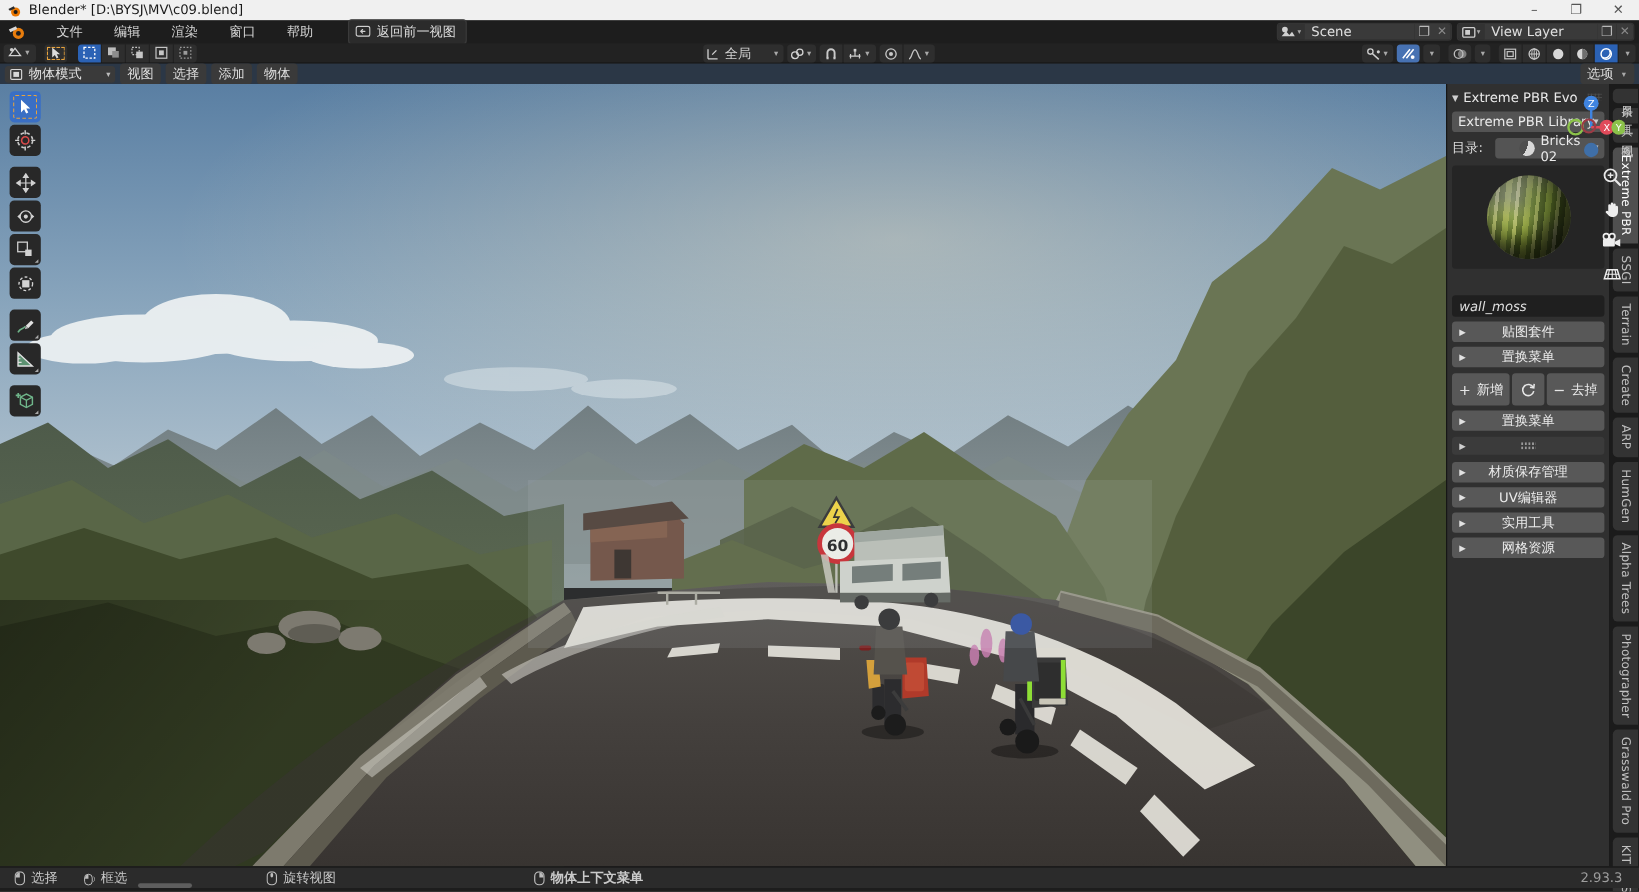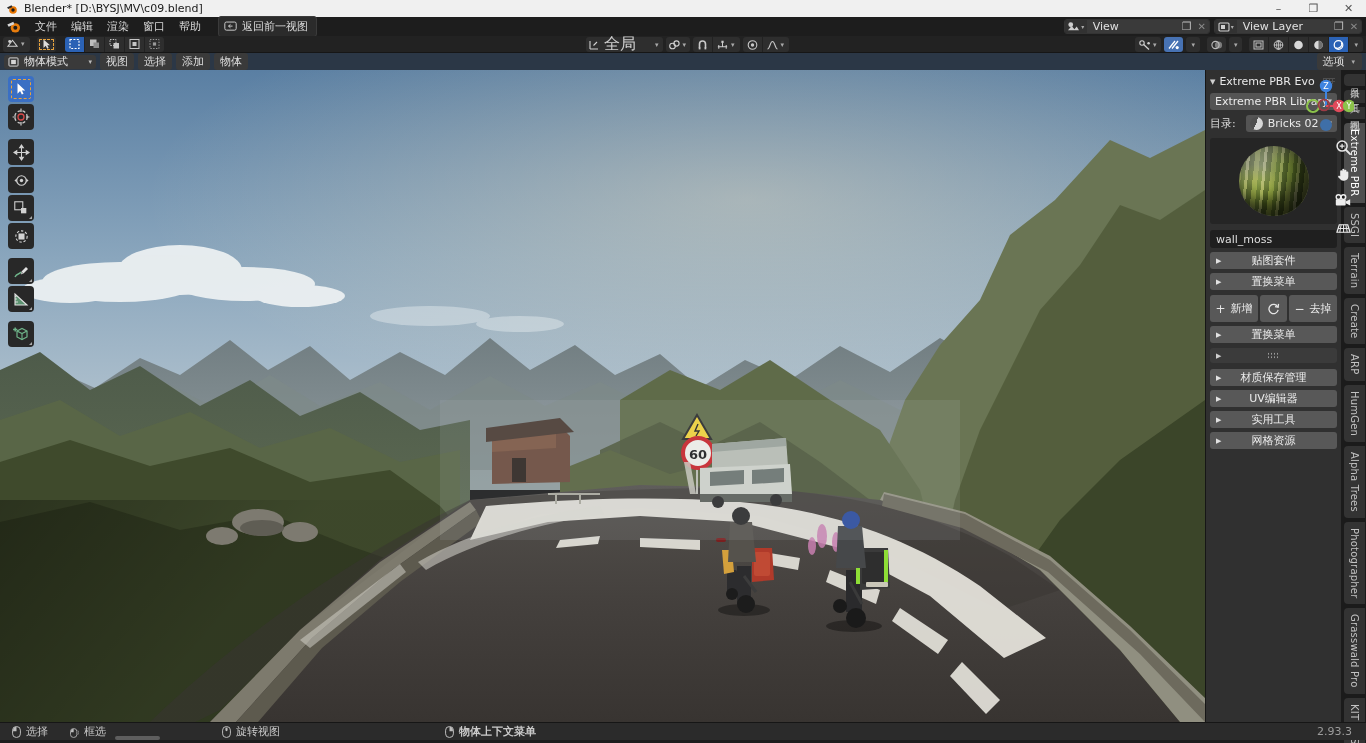--- a/index.html
+++ b/index.html
@@ -19,21 +19,21 @@
   }
   .titlebar .blender-logo { width:12px; height:12px; margin-right:6px; flex:0 0 auto; }
   .titlebar .tt { white-space:nowrap; }
   .winbtns { position:absolute; right:0; top:0; height:17px; display:flex; }
   .winbtn { width:35px; height:17px; display:flex; align-items:center; justify-content:center;
             color:#555; font-size:11px; }
 
   
   .topbar {
     height:19px; background:#1d1d1d; display:flex; align-items:center;
-    padding:0 4px; gap:0px; position:relative;
+    padding:0 4px; gap:12px; position:relative;
   }
   .topbar .logo { width:16px; height:15px; margin:0 6px 0 2px; }
   .menu-item {
     padding:2px 7px; font-size:11px; color:#d6d6d6; white-space:nowrap; border-radius:2px;
   }
   .wsbtn {
     display:flex; align-items:center; gap:5px;
     margin-left:10px; padding:2px 8px 2px 5px;
     background:#2b2b2b; border:1px solid #3b3b3b; border-radius:3px;
     font-size:11px; color:#dcdcdc;
@@ -63,21 +63,21 @@
   .hgroup .hbtn:last-child { border-radius:0 3px 3px 0; }
   .hbtn.on { background:#4772b3; color:#fff; }
   .hbtn.sel { background:#2b62b5; }
   .caret { font-size:7px; color:#a9a9a9; padding:0 2px; }
   .mini-ico { width:13px; height:12px; display:block; }
 
   .vp-center { position:absolute; left:586px; top:1px; display:flex; align-items:center; gap:3px; }
   .vp-right  { position:absolute; right:3px; top:1px; display:flex; align-items:center; gap:3px; }
 
   .pivot-box { display:flex; align-items:center; height:15px; background:#2e2e2e; border-radius:3px; padding:0 2px; gap:3px; }
-  .pivot-box .lbl { font-size:16px; color:#d0d0d0; padding-right:14px; }
+  .pivot-box .lbl { font-size:11px; color:#d0d0d0; padding-right:14px; }
 
   
   .vp-header2 {
     height:17px; background:#2b3746; display:flex; align-items:center; padding:0 4px; gap:4px;
     position:relative;
   }
   .modebtn {
     display:flex; align-items:center; gap:5px; height:14px; min-width:92px;
     background:#3a3a3a; border-radius:3px; padding:0 4px; font-size:11px; color:#e2e2e2;
   }
@@ -152,22 +152,22 @@
   .matball::after{
     content:''; position:absolute; inset:0; border-radius:50%;
     background:
       radial-gradient(ellipse at 22% 60%, rgba(190,200,120,.55) 0 14%, transparent 40%),
       radial-gradient(ellipse at 70% 35%, rgba(120,140,60,.5) 0 12%, transparent 38%),
       radial-gradient(ellipse at 48% 82%, rgba(150,160,90,.45) 0 14%, transparent 42%);
     mix-blend-mode:overlay;
   }
 
   .txtfield {
-    margin-top:6px; height:18px; background:#1f1f1f; border-radius:3px;
-    display:flex; align-items:center; padding:0 6px; font-size:11px; color:#dedede;
+    margin-top:22px; height:18px; background:#1f1f1f; border-radius:3px;
+    display:flex; align-items:center; padding:0 6px; font-size:11px; color:#dedede;font-style:italic;
   }
   .pbtn {
     margin-top:4px; height:17px; background:#585858; border-radius:3px;
     display:flex; align-items:center; justify-content:center; position:relative;
     font-size:11px; color:#ececec;
   }
   .pbtn .ptri { position:absolute; left:6px; font-size:7px; color:#e2e2e2; }
 
   .quad { display:flex; margin-top:5px; gap:2px; }
   .quad .q {
@@ -261,21 +261,21 @@
 
     <div class="scene-area">
       <div class="datablock">
         <div class="db-ico">
           <svg width="13" height="11" viewBox="0 0 14 12">
             <circle cx="4" cy="4" r="2.6" fill="#cfcfcf"></circle>
             <path d="M1 10 L5 5.5 L8 9 L10.5 6 L13 10 Z" fill="#cfcfcf"></path>
           </svg>
           <span style="font-size:6px;color:#aaa">▾</span>
         </div>
-        <div class="db-name">View</div>
+        <div class="db-name">Scene</div>
         <div class="db-copy">❐</div>
         <div class="db-x">✕</div>
       </div>
       <div class="datablock">
         <div class="db-ico">
           <svg width="12" height="10" viewBox="0 0 12 10">
             <rect x="1" y="1" width="10" height="8" rx="1" fill="none" stroke="#cfcfcf" stroke-width="1.1"></rect>
             <rect x="3" y="3" width="4" height="4" fill="#cfcfcf"></rect>
           </svg>
           <span style="font-size:6px;color:#aaa">▾</span>
@@ -760,21 +760,21 @@
         <span class="grip"></span>
       </div>
 
       <div class="dropdown">
         <span>Extreme PBR Library</span>
         <span class="dcaret">▼</span>
       </div>
 
       <div class="row-dir">
         <span class="dlabel">目录:</span>
-        <div class="dropdown" style="padding-left:4px;">
+        <div class="dropdown" style="padding-left:20px;">
           <span class="sphere-ico"></span>
           <span style="margin-left:5px;">Bricks 02</span>
           <span class="dcaret">▼</span>
         </div>
       </div>
 
       <div class="preview">
         <div class="matball"></div>
       </div>
 

